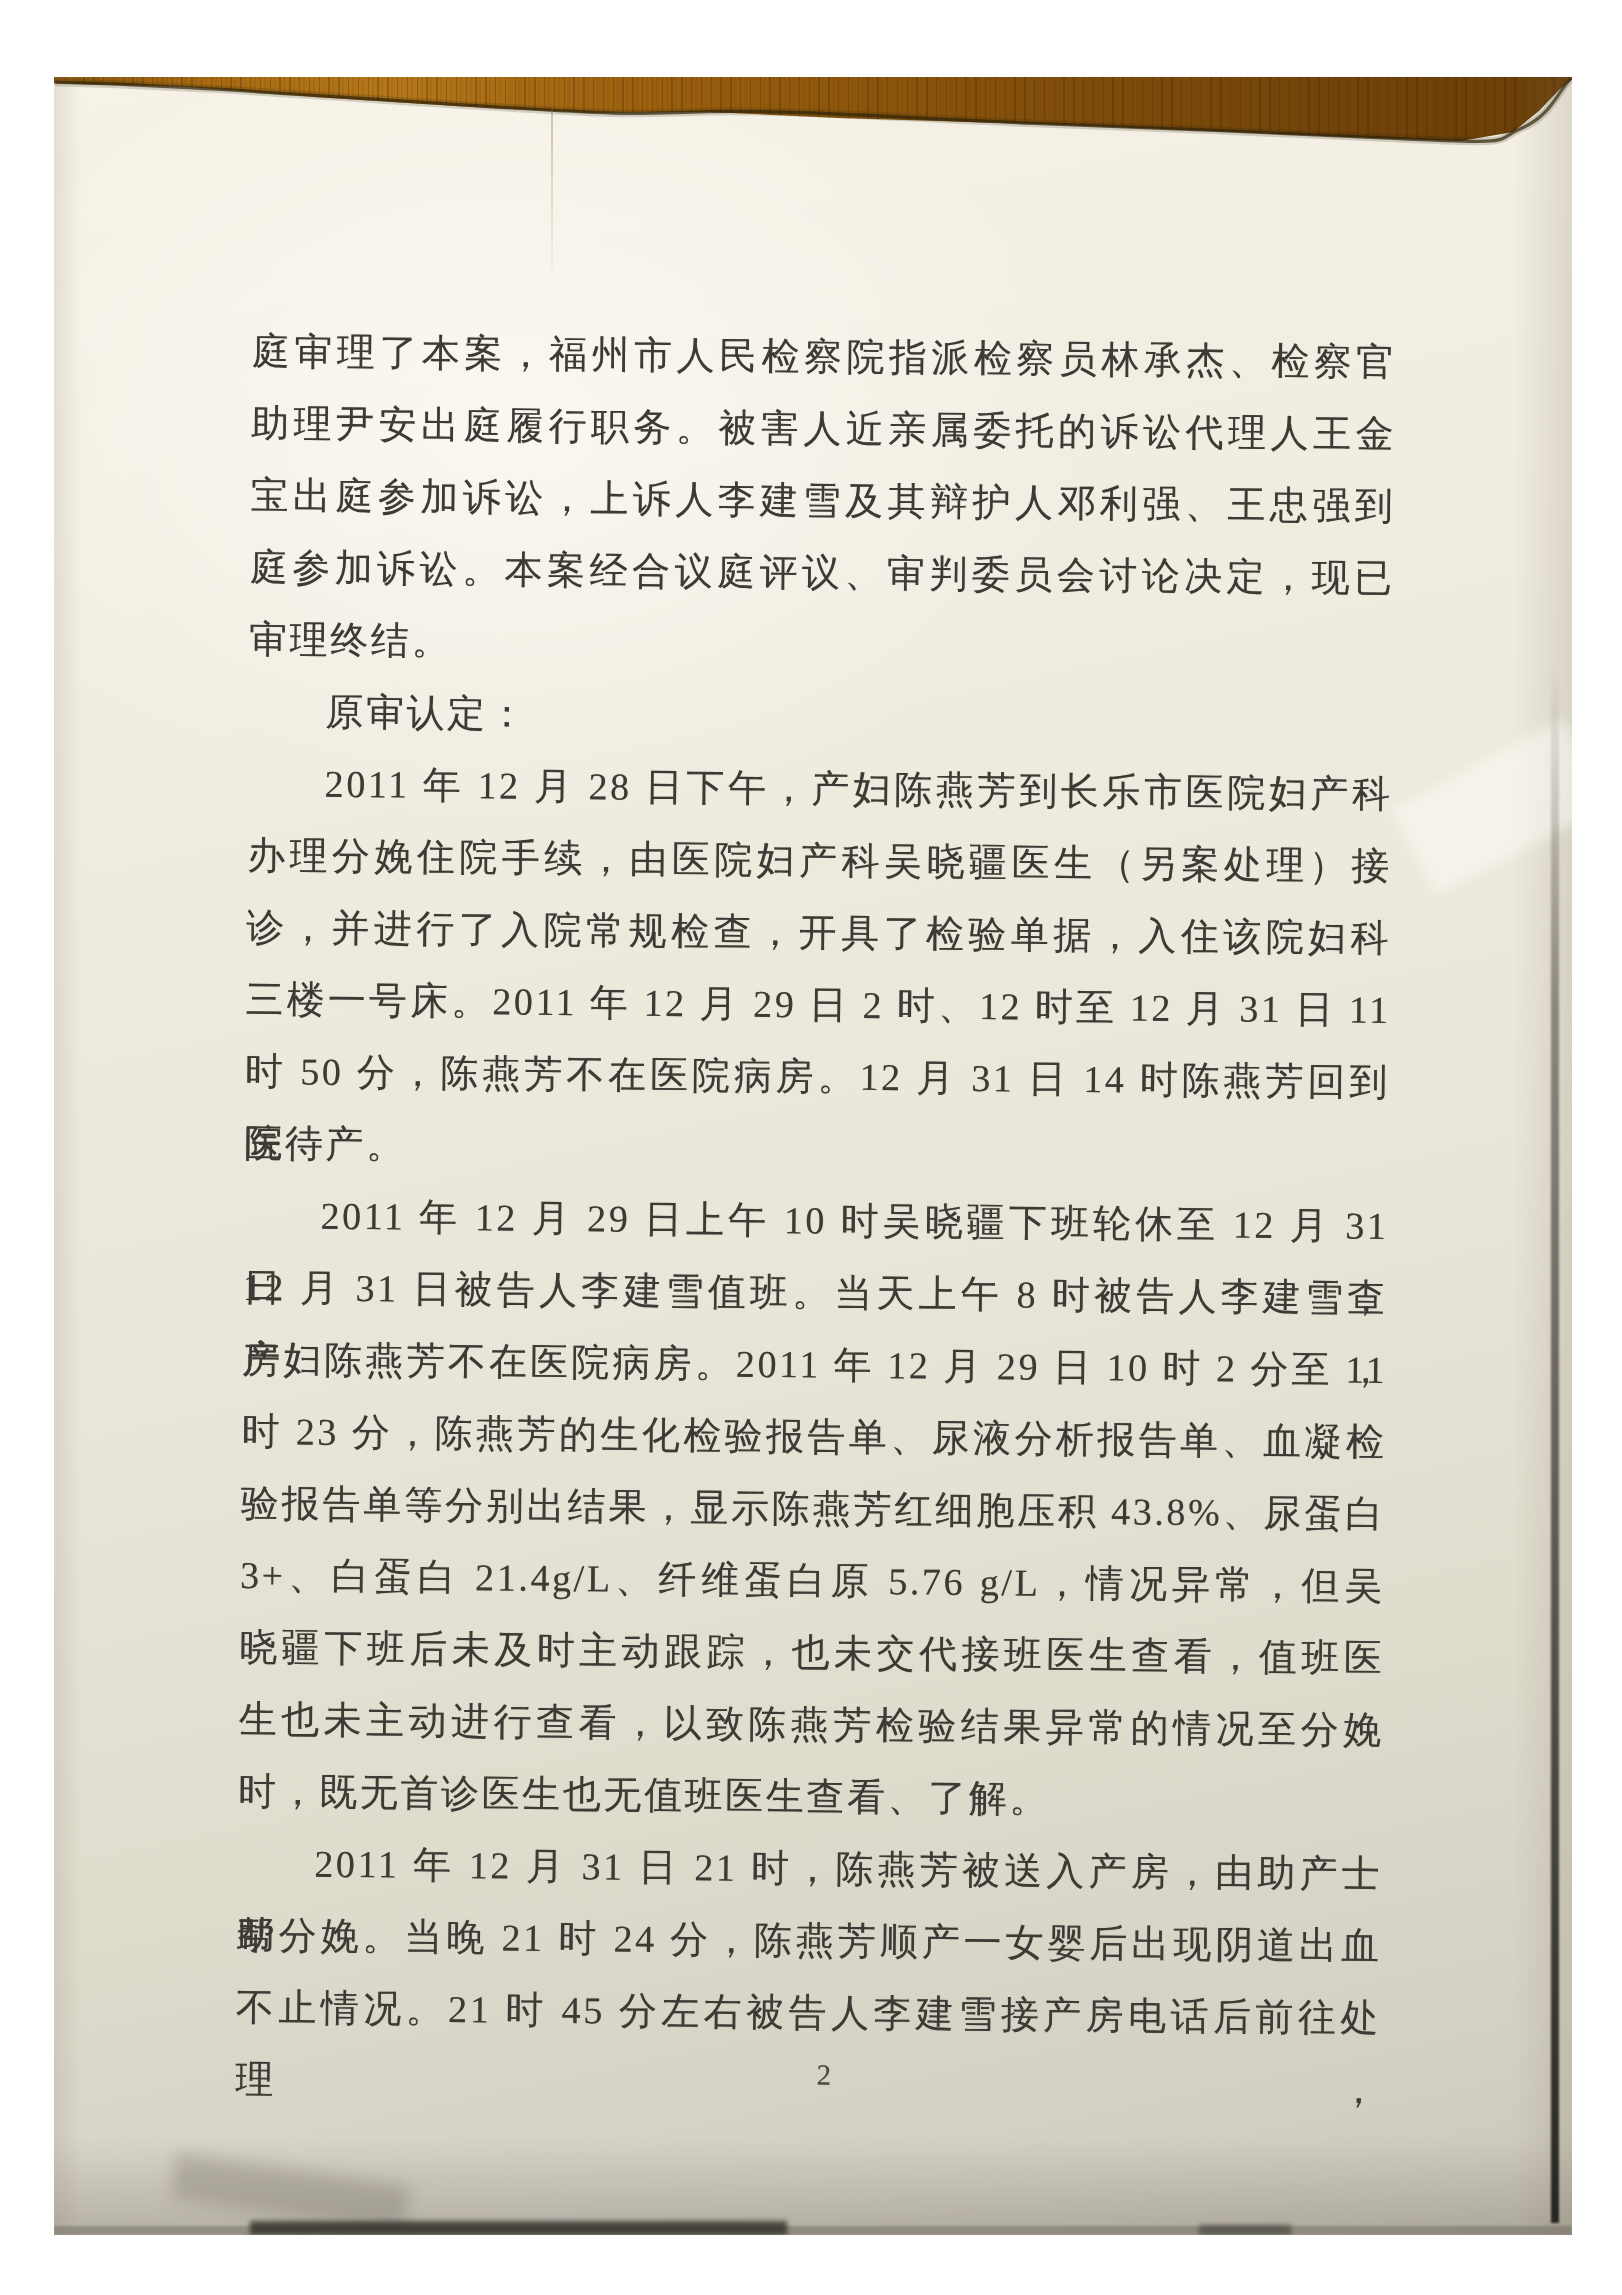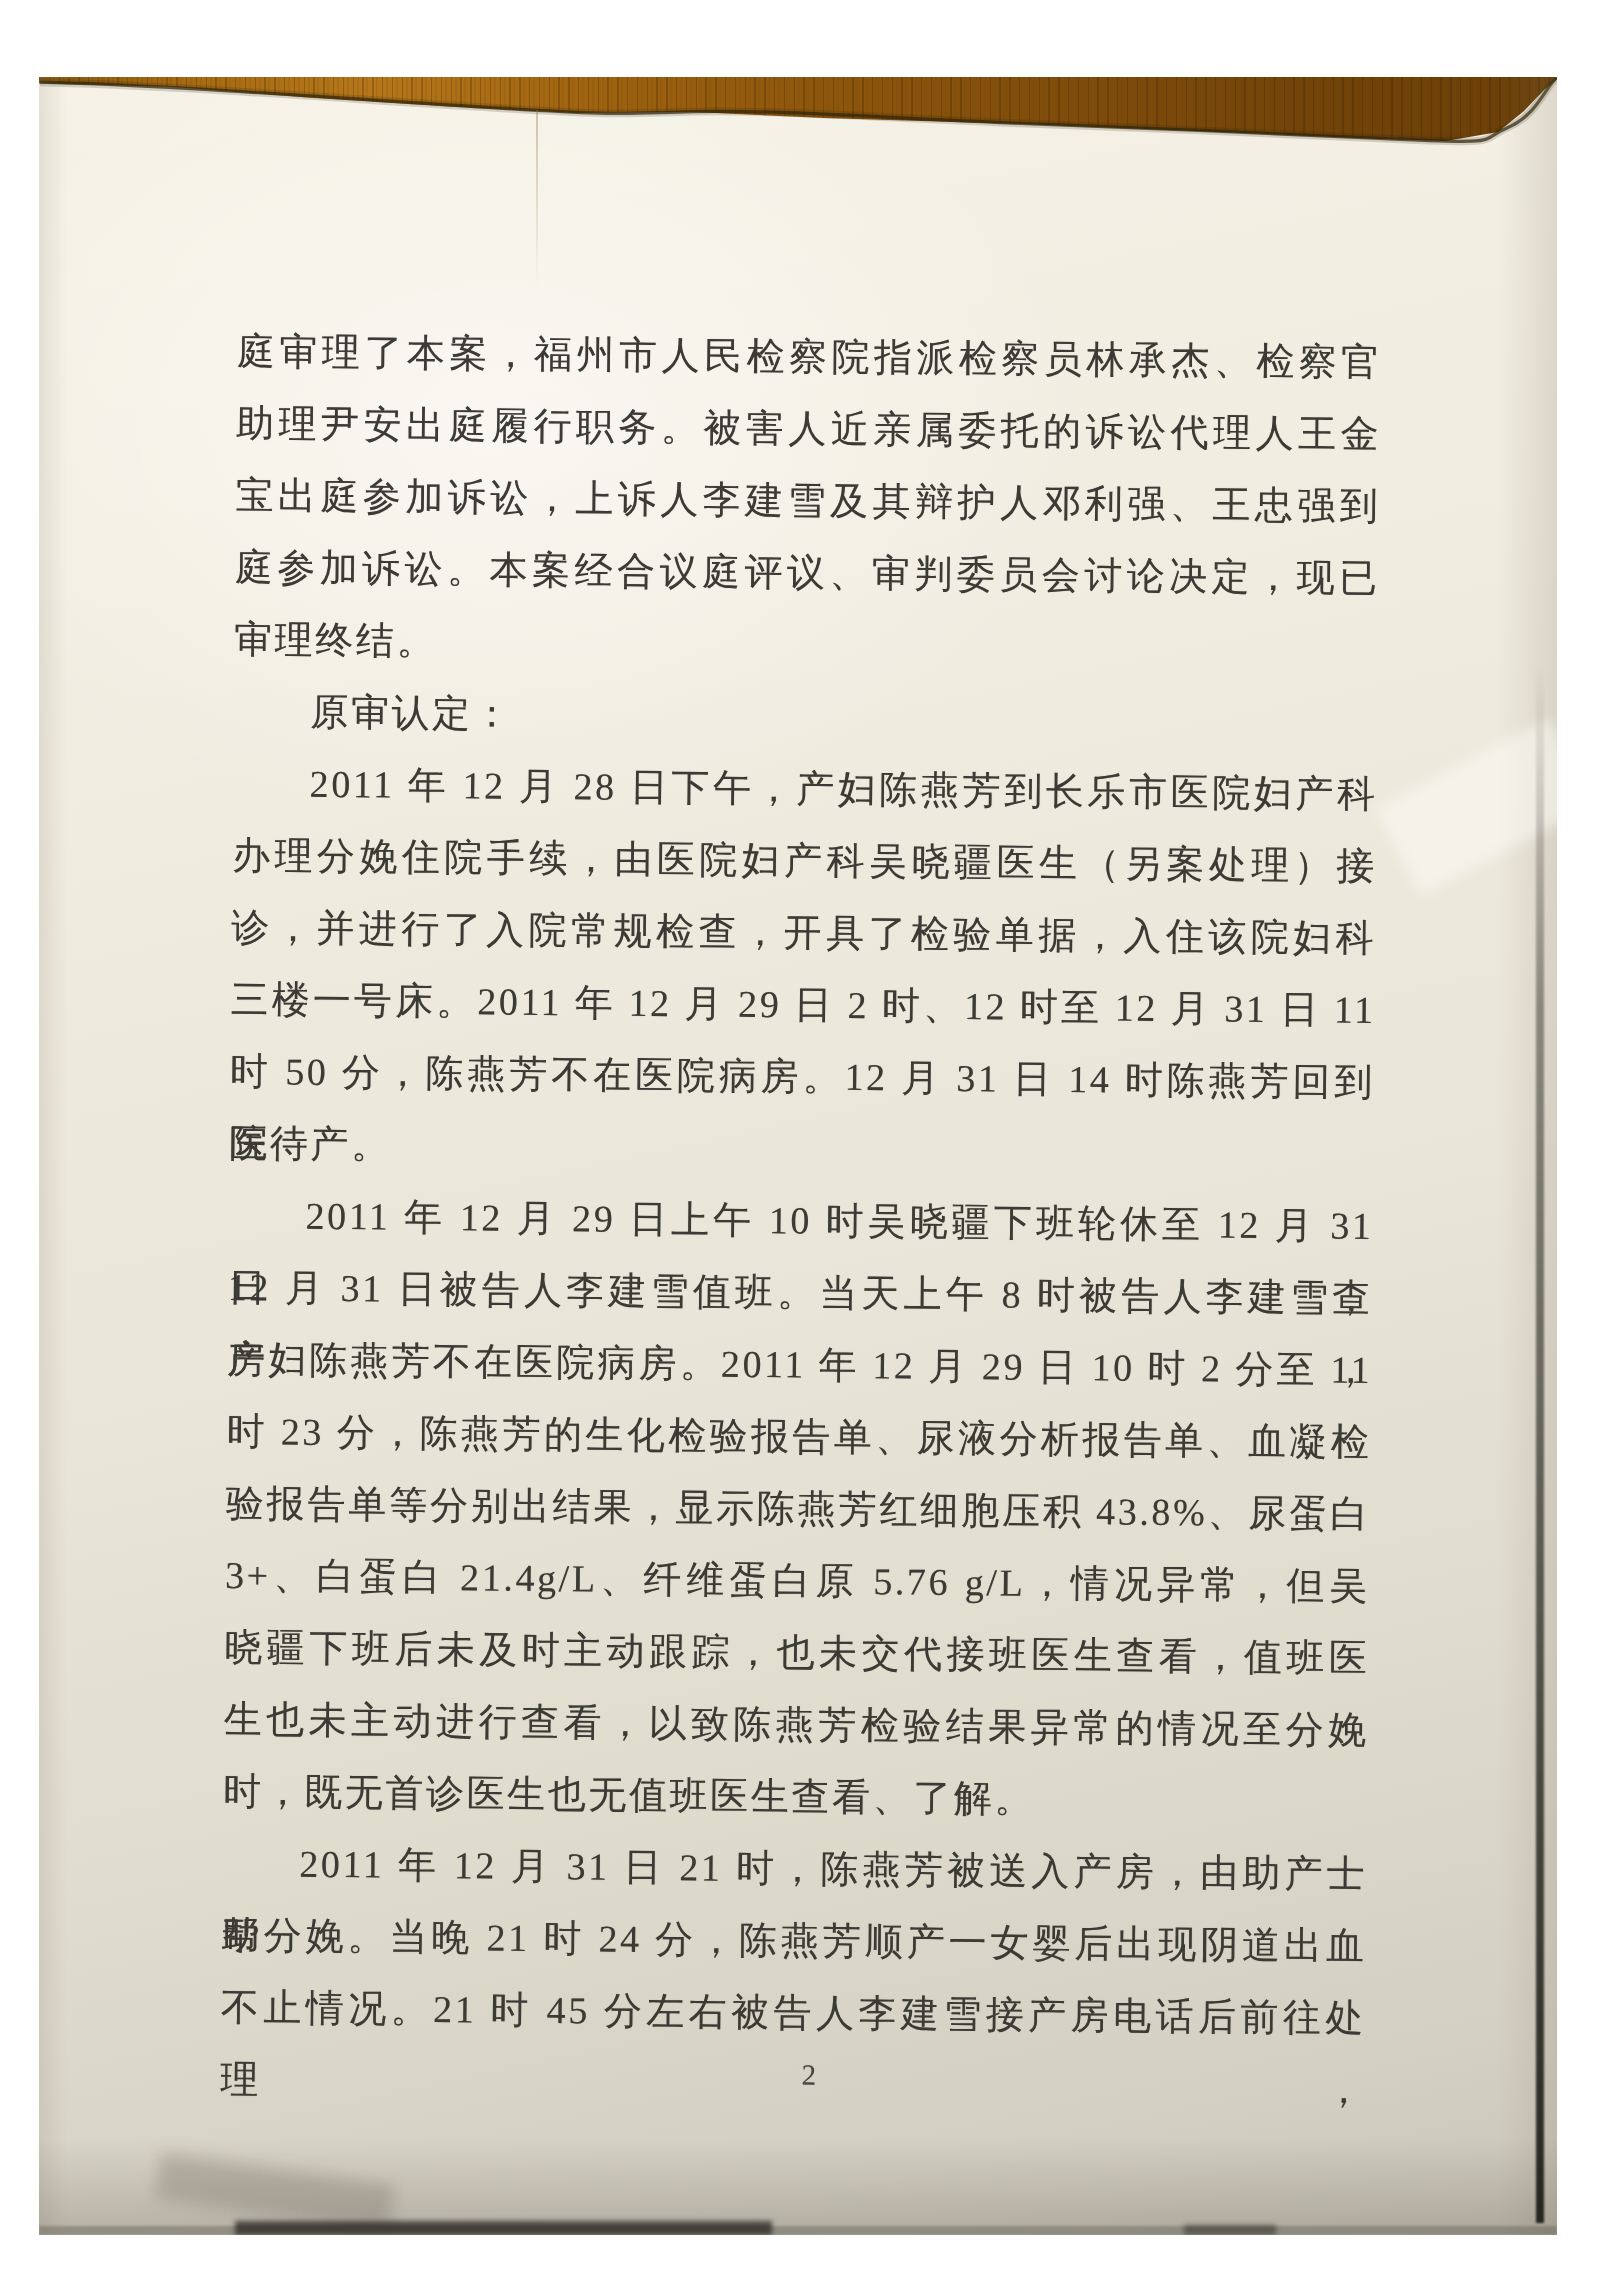--- a/index.html
+++ b/index.html
@@ -1,19 +1,19 @@
 <!DOCTYPE html>
 <html style="font-size:10.5px"><head>
 <meta charset="utf-8">
 <style>
   html,body{margin:0;padding:0;background:#ffffff;}
   #canvas{position:relative;width:1622px;height:2295px;background:#ffffff;overflow:hidden;
           font-family:"Liberation Serif","DejaVu Serif",serif;}
   
-  #photo{position:absolute;left:39px;top:77px;width:1518px;height:2158px;overflow:hidden;background:#efece0;}
+  #photo{position:absolute;left:54px;top:77px;width:1518px;height:2158px;overflow:hidden;background:#efece0;}
   
   .wood{position:absolute;left:0;top:0;width:1518px;height:98px;z-index:1;
     background:
       linear-gradient(180deg, rgba(0,0,0,0) 55%, rgba(40,22,2,0.35) 100%),
       repeating-linear-gradient(90deg, rgba(60,35,5,0.28) 0 1.3px, rgba(0,0,0,0) 1.3px 3.9px, rgba(120,75,15,0.18) 3.9px 5.9px, rgba(0,0,0,0) 5.9px 9.8px),
       linear-gradient(90deg,#8a5a10 0%,#a76a12 10%,#b5771a 22%,#9a5f0e 40%,#8a540c 55%,#7d4b0a 70%,#714309 85%,#6b3f08 100%);}
   
   .paper{position:absolute;left:0;top:0;width:1518px;height:2158px;z-index:2;
     clip-path:polygon(0px 6.5px,131px 9.8px,275px 21px,432px 31px,537px 36px,654px 35px,785px 41px,982px 47px,1178px 55px,1341px 62px,1407px 64px,1459px 55px,1485px 34px,1505px 13px,1518px 2.6px,1518px 2158px,0px 2158px);
     background:

